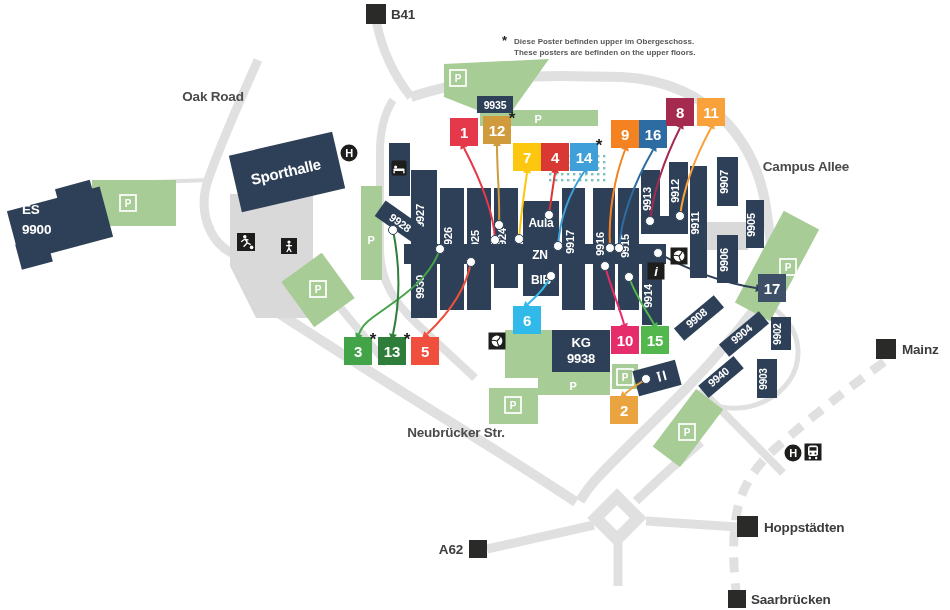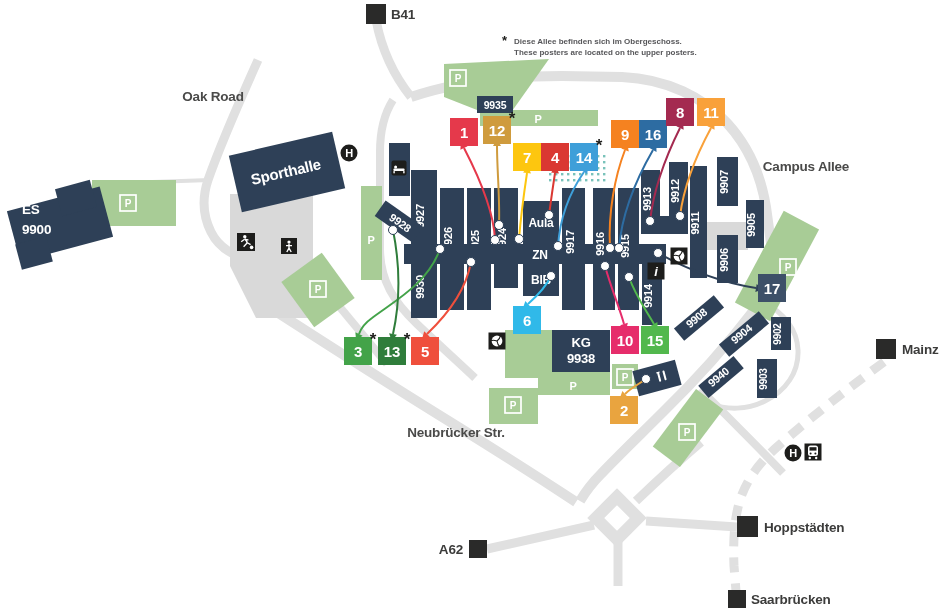--- a/index.html
+++ b/index.html
@@ -508,17 +508,17 @@
         </g>
         <text font-weight="bold" fill="#4a4a49" text-anchor="middle" x="213" y="101" font-size="13.5">Oak Road</text>
         <text font-weight="bold" fill="#4a4a49" text-anchor="middle" x="806" y="171" font-size="13.5">Campus Allee</text>
         <text font-weight="bold" fill="#4a4a49" text-anchor="middle" x="456" y="437" font-size="13.5">Neubrücker Str.</text>
       </g>
   </svg>
 
   <div class="note">
     <span class="note-star">*</span>
     <div class="note-lines">
-      <div>Diese Allee befinden sich im Obergeschoss.</div>
-      <div>These posters are located on the upper posters.</div>
+      <div>Diese Poster befinden upper im Obergeschoss.</div>
+      <div>These posters are befinden on the upper floors.</div>
     </div>
   </div>
 </div>
 
 </body></html>

